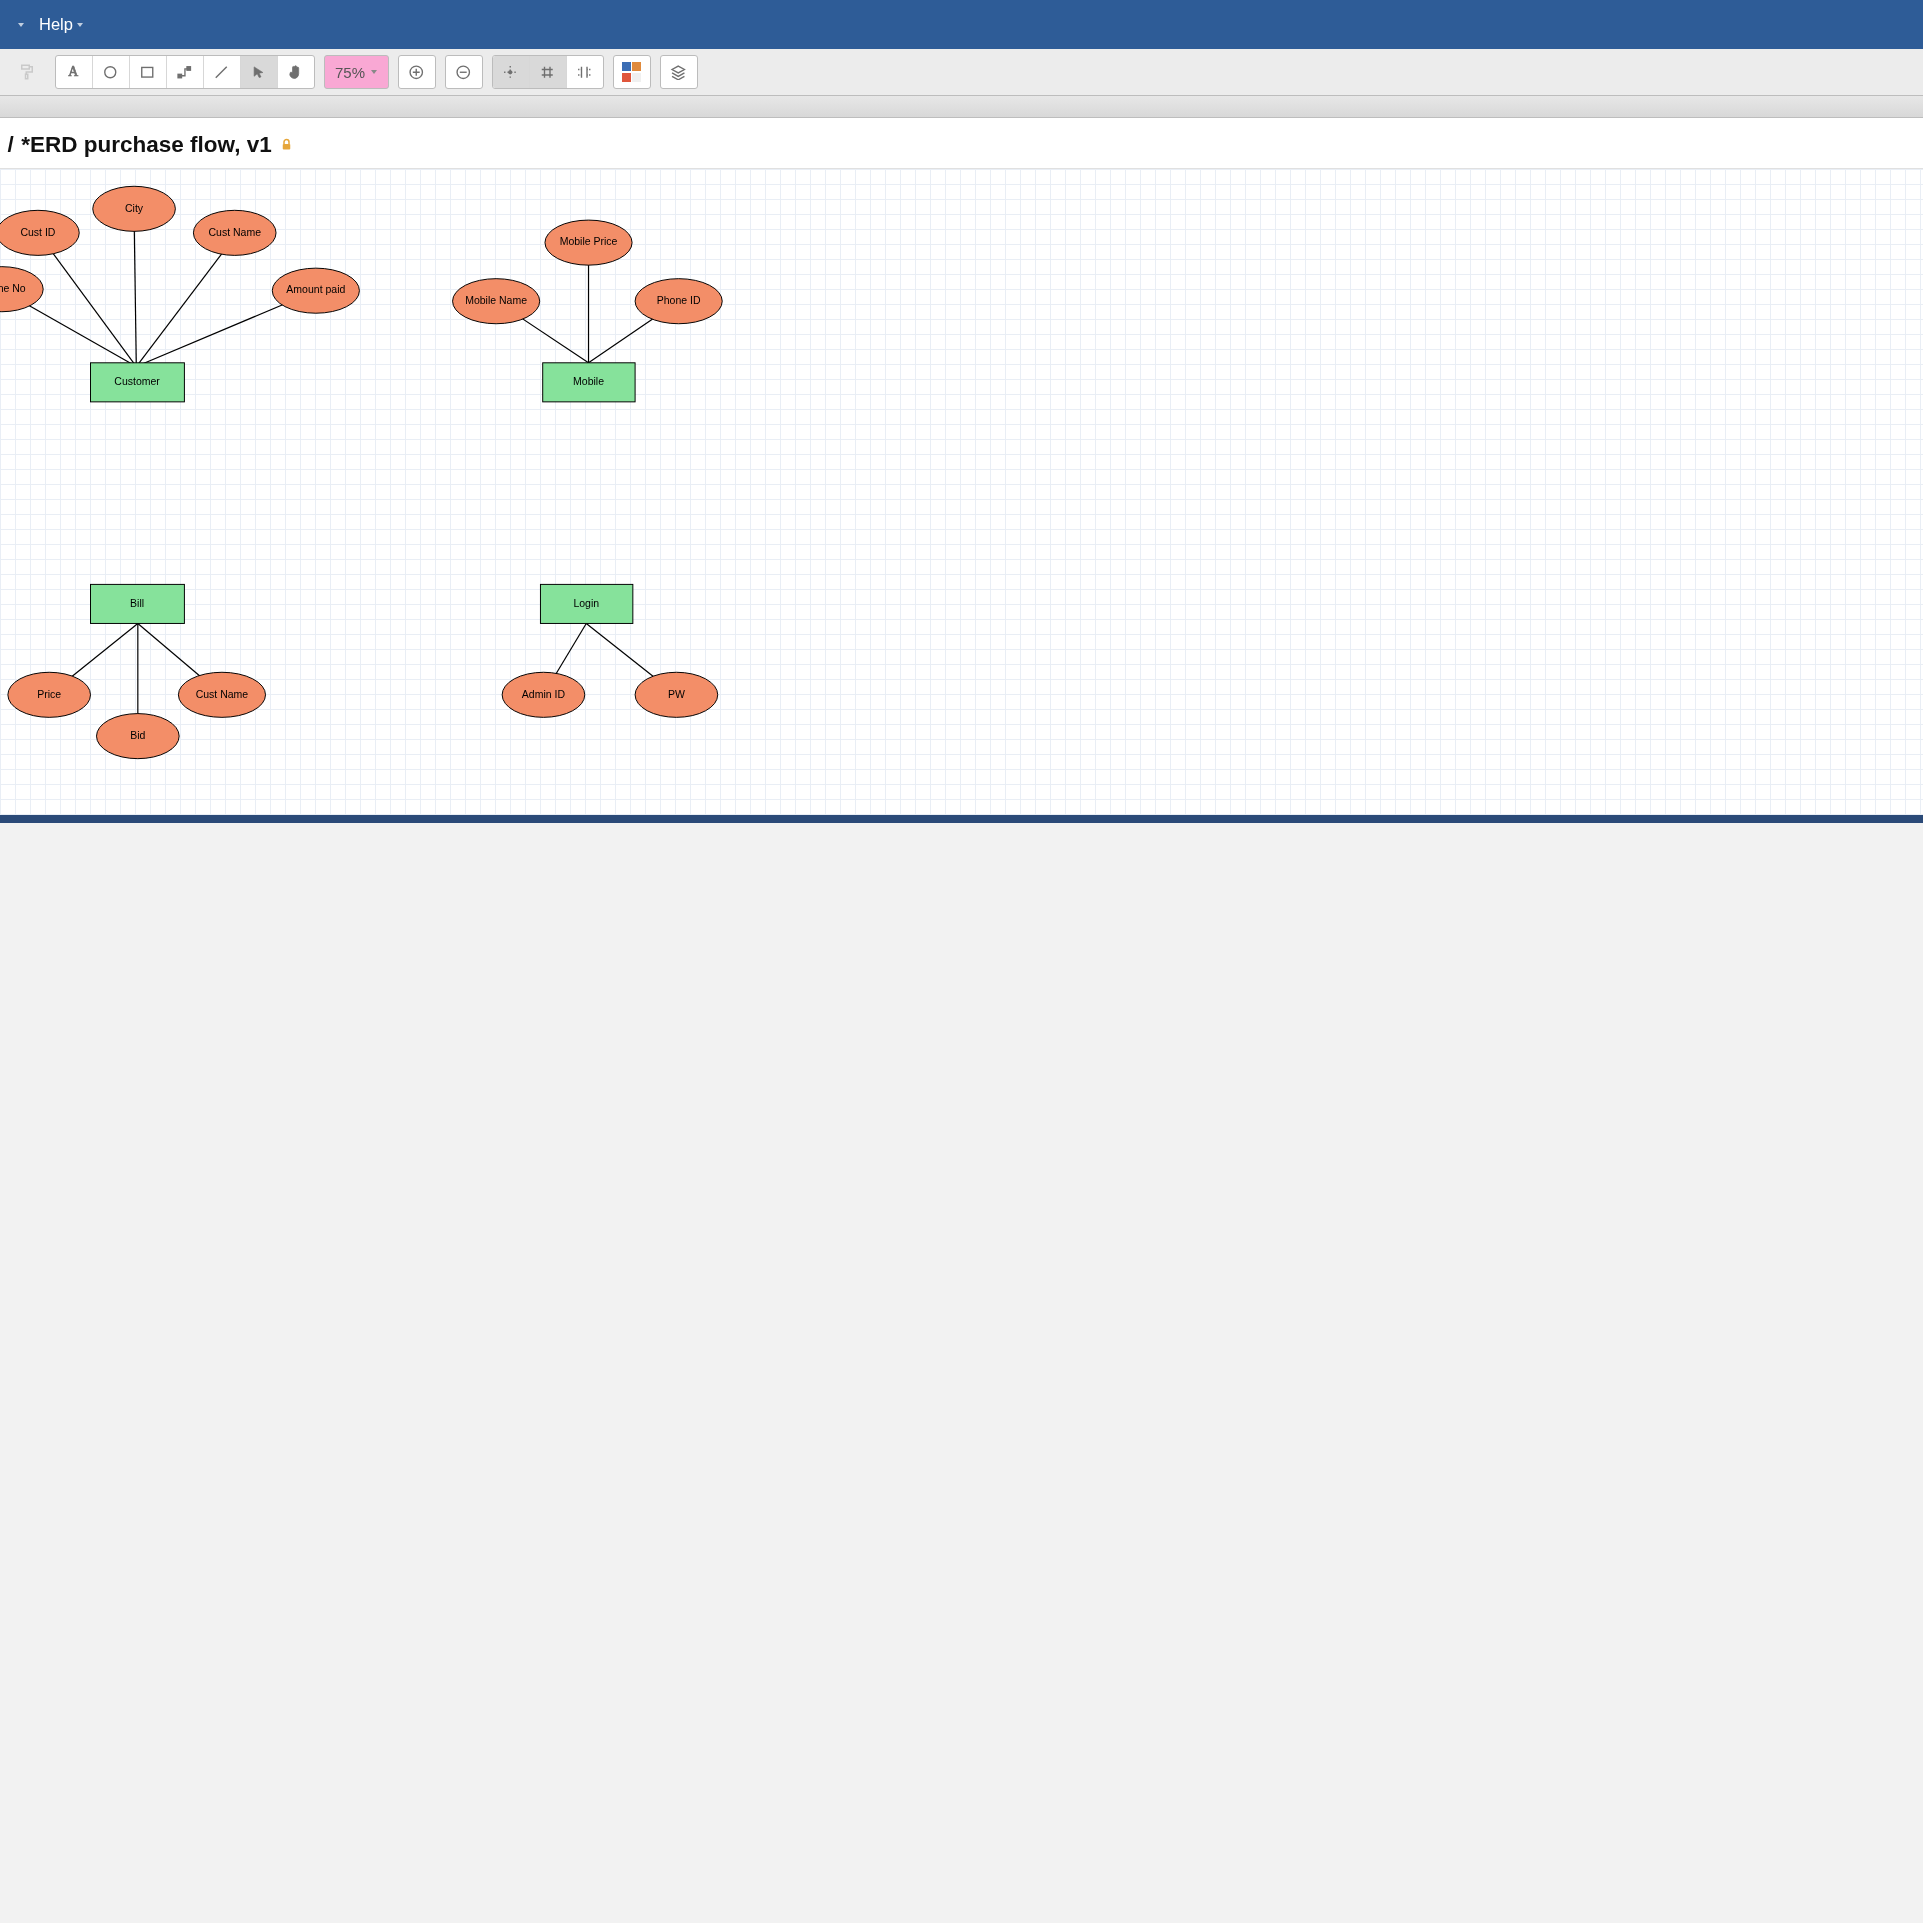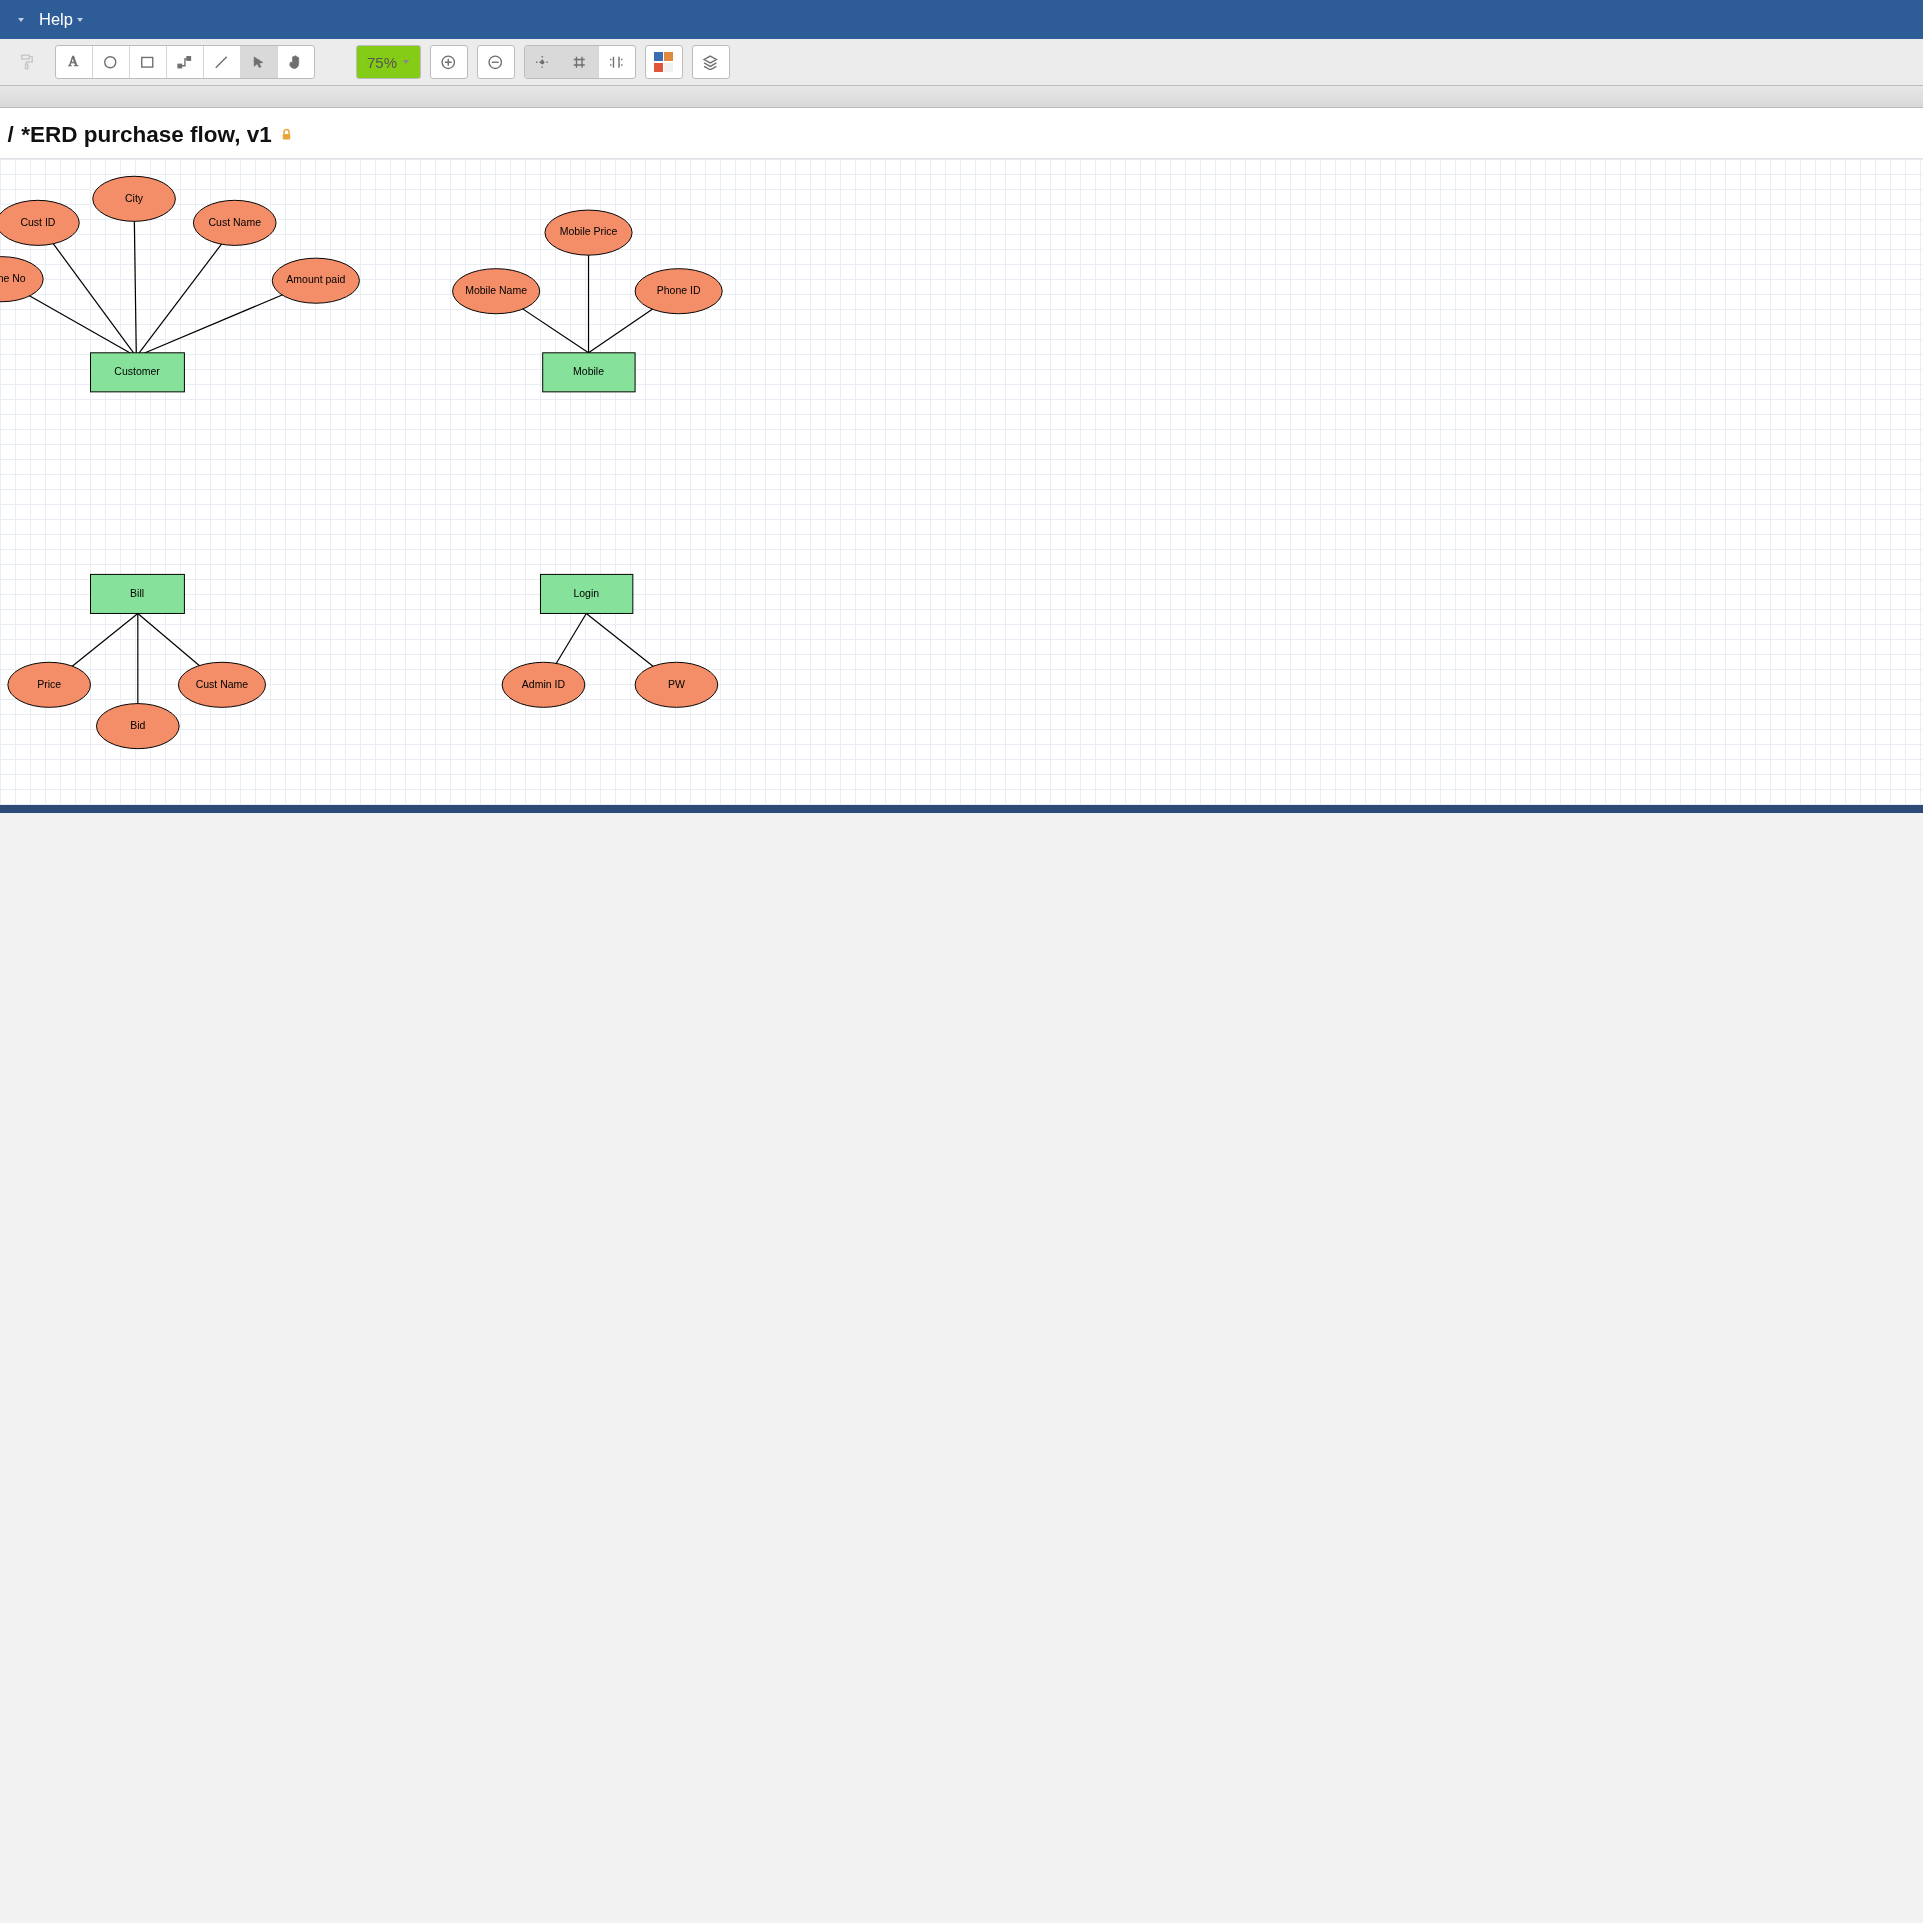--- a/index.html
+++ b/index.html
@@ -1,29 +1,29 @@
 <!DOCTYPE html>
 <html style="font-size:12px"><head>
 <meta charset="utf-8">
 <style>
   html,body{margin:0;padding:0;font-family:"Helvetica Neue",Helvetica,Arial,sans-serif;background:#f2f2f2;}
   
-  .menubar{background:#2e5c97;height:39px;display:flex;align-items:center;padding:0 10.5px;color:#fff;font-size:16.5px;}
+  .menubar{background:#2e5c97;height:49px;display:flex;align-items:center;padding:0 10.5px;color:#fff;font-size:16.5px;}
   .menubar .mitem{padding:0 7.5px;display:flex;align-items:center;gap:4.5px;cursor:pointer;}
   .caret-dn{display:inline-block;width:0;height:0;border-left:3.8px solid transparent;border-right:3.8px solid transparent;border-top:4.5px solid rgba(255,255,255,.7);}
   
   .toolbar{background:#ececec;border-bottom:0.8px solid #bdbdbd;padding:6px 7.5px;display:flex;align-items:center;gap:9px;}
   .tgroup{display:flex;align-items:center;border:0.8px solid #bcbcbc;border-radius:3px;overflow:hidden;background:#fff;}
   .tbtn{width:36px;height:32px;display:flex;align-items:center;justify-content:center;cursor:pointer;color:#6f6f6f;}
   .tbtn.solo{border:0.8px solid #bcbcbc;border-radius:3px;background:#fff;}
   .tbtn.ghost{border:0.8px solid transparent;background:transparent;}
   .tgroup .tbtn + .tbtn{border-left:0.8px solid #d7d7d7;}
   .tbtn.active{background:#d9d9d9;}
   .tbtn svg{stroke:#6f6f6f;}
-  .zoom{height:32px;border:0.8px solid #bcbcbc;border-radius:3px;background:#84cc16;display:flex;align-items:center;padding:0 10.5px;font-size:15px;color:#555;gap:6px;margin-left:32px;}
+  .zoom{height:32px;border:0.8px solid #bcbcbc;border-radius:3px;background:#f9a8d4;display:flex;align-items:center;padding:0 10.5px;font-size:15px;color:#555;gap:6px;}
   .zoom .caret-dn{border-top-color:#888;}
   .chip-colors{display:grid;grid-template-columns:9px 9px;grid-template-rows:9px 9px;gap:1.5px;}
   .chip-colors span{width:9px;height:9px;}
   
   .shelf{height:21px;background:linear-gradient(#e7e7e7,#d8d8d8);border-bottom:0.8px solid #bdbdbd;}
   
   .docrow{background:#fff;padding:13.5px 7.5px 10.5px;font-size:22.5px;font-weight:700;color:#111;display:flex;align-items:center;gap:7.5px;}
   .lock{width:15px;height:15px;}
   
   .canvas-wrap{position:relative;background:#fff;height:646px;overflow:hidden;border-top:0.8px solid #e0e0e0;}

